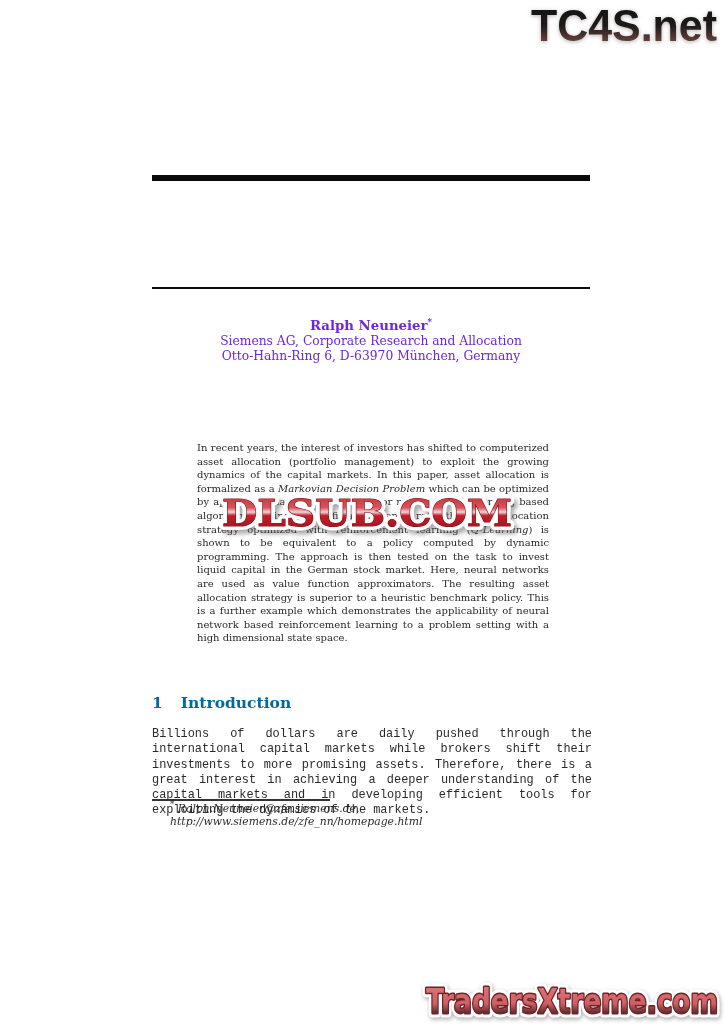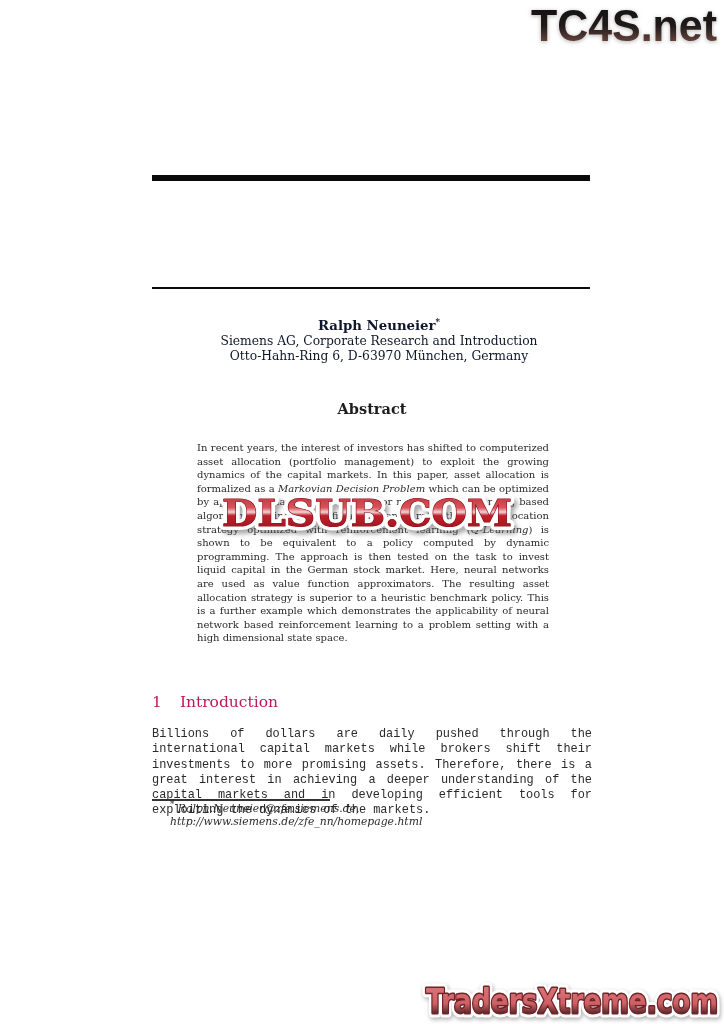--- a/index.html
+++ b/index.html
@@ -33,43 +33,43 @@
   
   .title-block {
     position: absolute; left: 152px; top: 197px; width: 438px;
     text-align: center;
     font-weight: bold; font-size: 21.5px; line-height: 24.5px;
     letter-spacing: 0.4px; color: #1b1b1b;
   }
 
   
   .author-block {
-    position: absolute; left: 160px; top: 318px; width: 438px;
-    text-align: center; color: #0f172a;
+    position: absolute; left: 152px; top: 318px; width: 438px;
+    text-align: center; color: #6d28d9;
   }
   .author-name { font-weight: bold; font-size: 13.3px; line-height: 16px; }
   .author-line { font-size: 12.3px; line-height: 15px; }
   sup.mark { font-size: 8.5px; vertical-align: super; line-height: 0; }
 
   
   .abstract-heading {
     position: absolute; left: 197px; top: 400px; width: 350px;
     text-align: center; font-weight: bold; font-size: 14.5px; color: #1d1d1d;
   }
   .abstract-body {
     position: absolute; left: 197px; top: 441px; width: 352px;
     font-size: 10px; line-height: 13.6px;
     text-align: justify; color: #2a2a2a;
   }
   .abstract-body i { font-style: italic; }
 
   
   .section-heading {
     position: absolute; left: 152px; top: 693px; width: 440px;
-    font-weight: normal; font-size: 15.5px; color: #be185d;
+    font-weight: bold; font-size: 15.5px; color: #0369a1;
   }
   .section-number { margin-right: 18px; }
   .intro-par {
     position: absolute; left: 152px; top: 727px; width: 440px;
     font-size: 11.9px; line-height: 15.3px;
     text-align: justify; color: #2a2a2a; font-family: Liberation Mono, monospace;
   }
 
   
   .footnote {
@@ -121,25 +121,24 @@
   </svg>
 
   <div class="rule-thick"></div>
   <div class="rule-thin"></div>
 
 
   <div class="author-block">
     <div class="author-name">
       <span>Ralph Neuneier</span><sup class="mark">*</sup>
     </div>
-    <div class="author-line">Siemens AG, Corporate Research and Introduction</div>
+    <div class="author-line">Siemens AG, Corporate Research and Allocation</div>
     <div class="author-line">Otto-Hahn-Ring 6, D-63970 München, Germany</div>
   </div>
 
-  <div class="abstract-heading">Abstract</div>
   <div class="abstract-body">
     <span>In recent years, the interest of investors has shifted to computerized asset allocation (portfolio management) to exploit the growing dynamics of the capital markets. In this paper, asset allocation is formalized as a </span><i>Markovian Decision Problem</i><span> which can be optimized by applying dynamic programming or reinforcement learning based algorithms. Using an artificial exchange rate, the asset allocation strategy optimized with reinforcement learning (</span><i>Q-Learning</i><span>) is shown to be equivalent to a policy computed by dynamic programming. The approach is then tested on the task to invest liquid capital in the German stock market. Here, neural networks are used as value function approximators. The resulting asset allocation strategy is superior to a heuristic benchmark policy. This is a further example which demonstrates the applicability of neural network based reinforcement learning to a problem setting with a high dimensional state space.</span>
   </div>
 
   <svg class="wm-mid" viewBox="0 0 300 60">
     <defs>
       <linearGradient id="dlsubGrad" x1="0" y1="0" x2="0" y2="1">
         <stop offset="0%" stop-color="#b52832"></stop>
         <stop offset="38%" stop-color="#d8545c"></stop>
         <stop offset="48%" stop-color="#f0d4d5"></stop>

